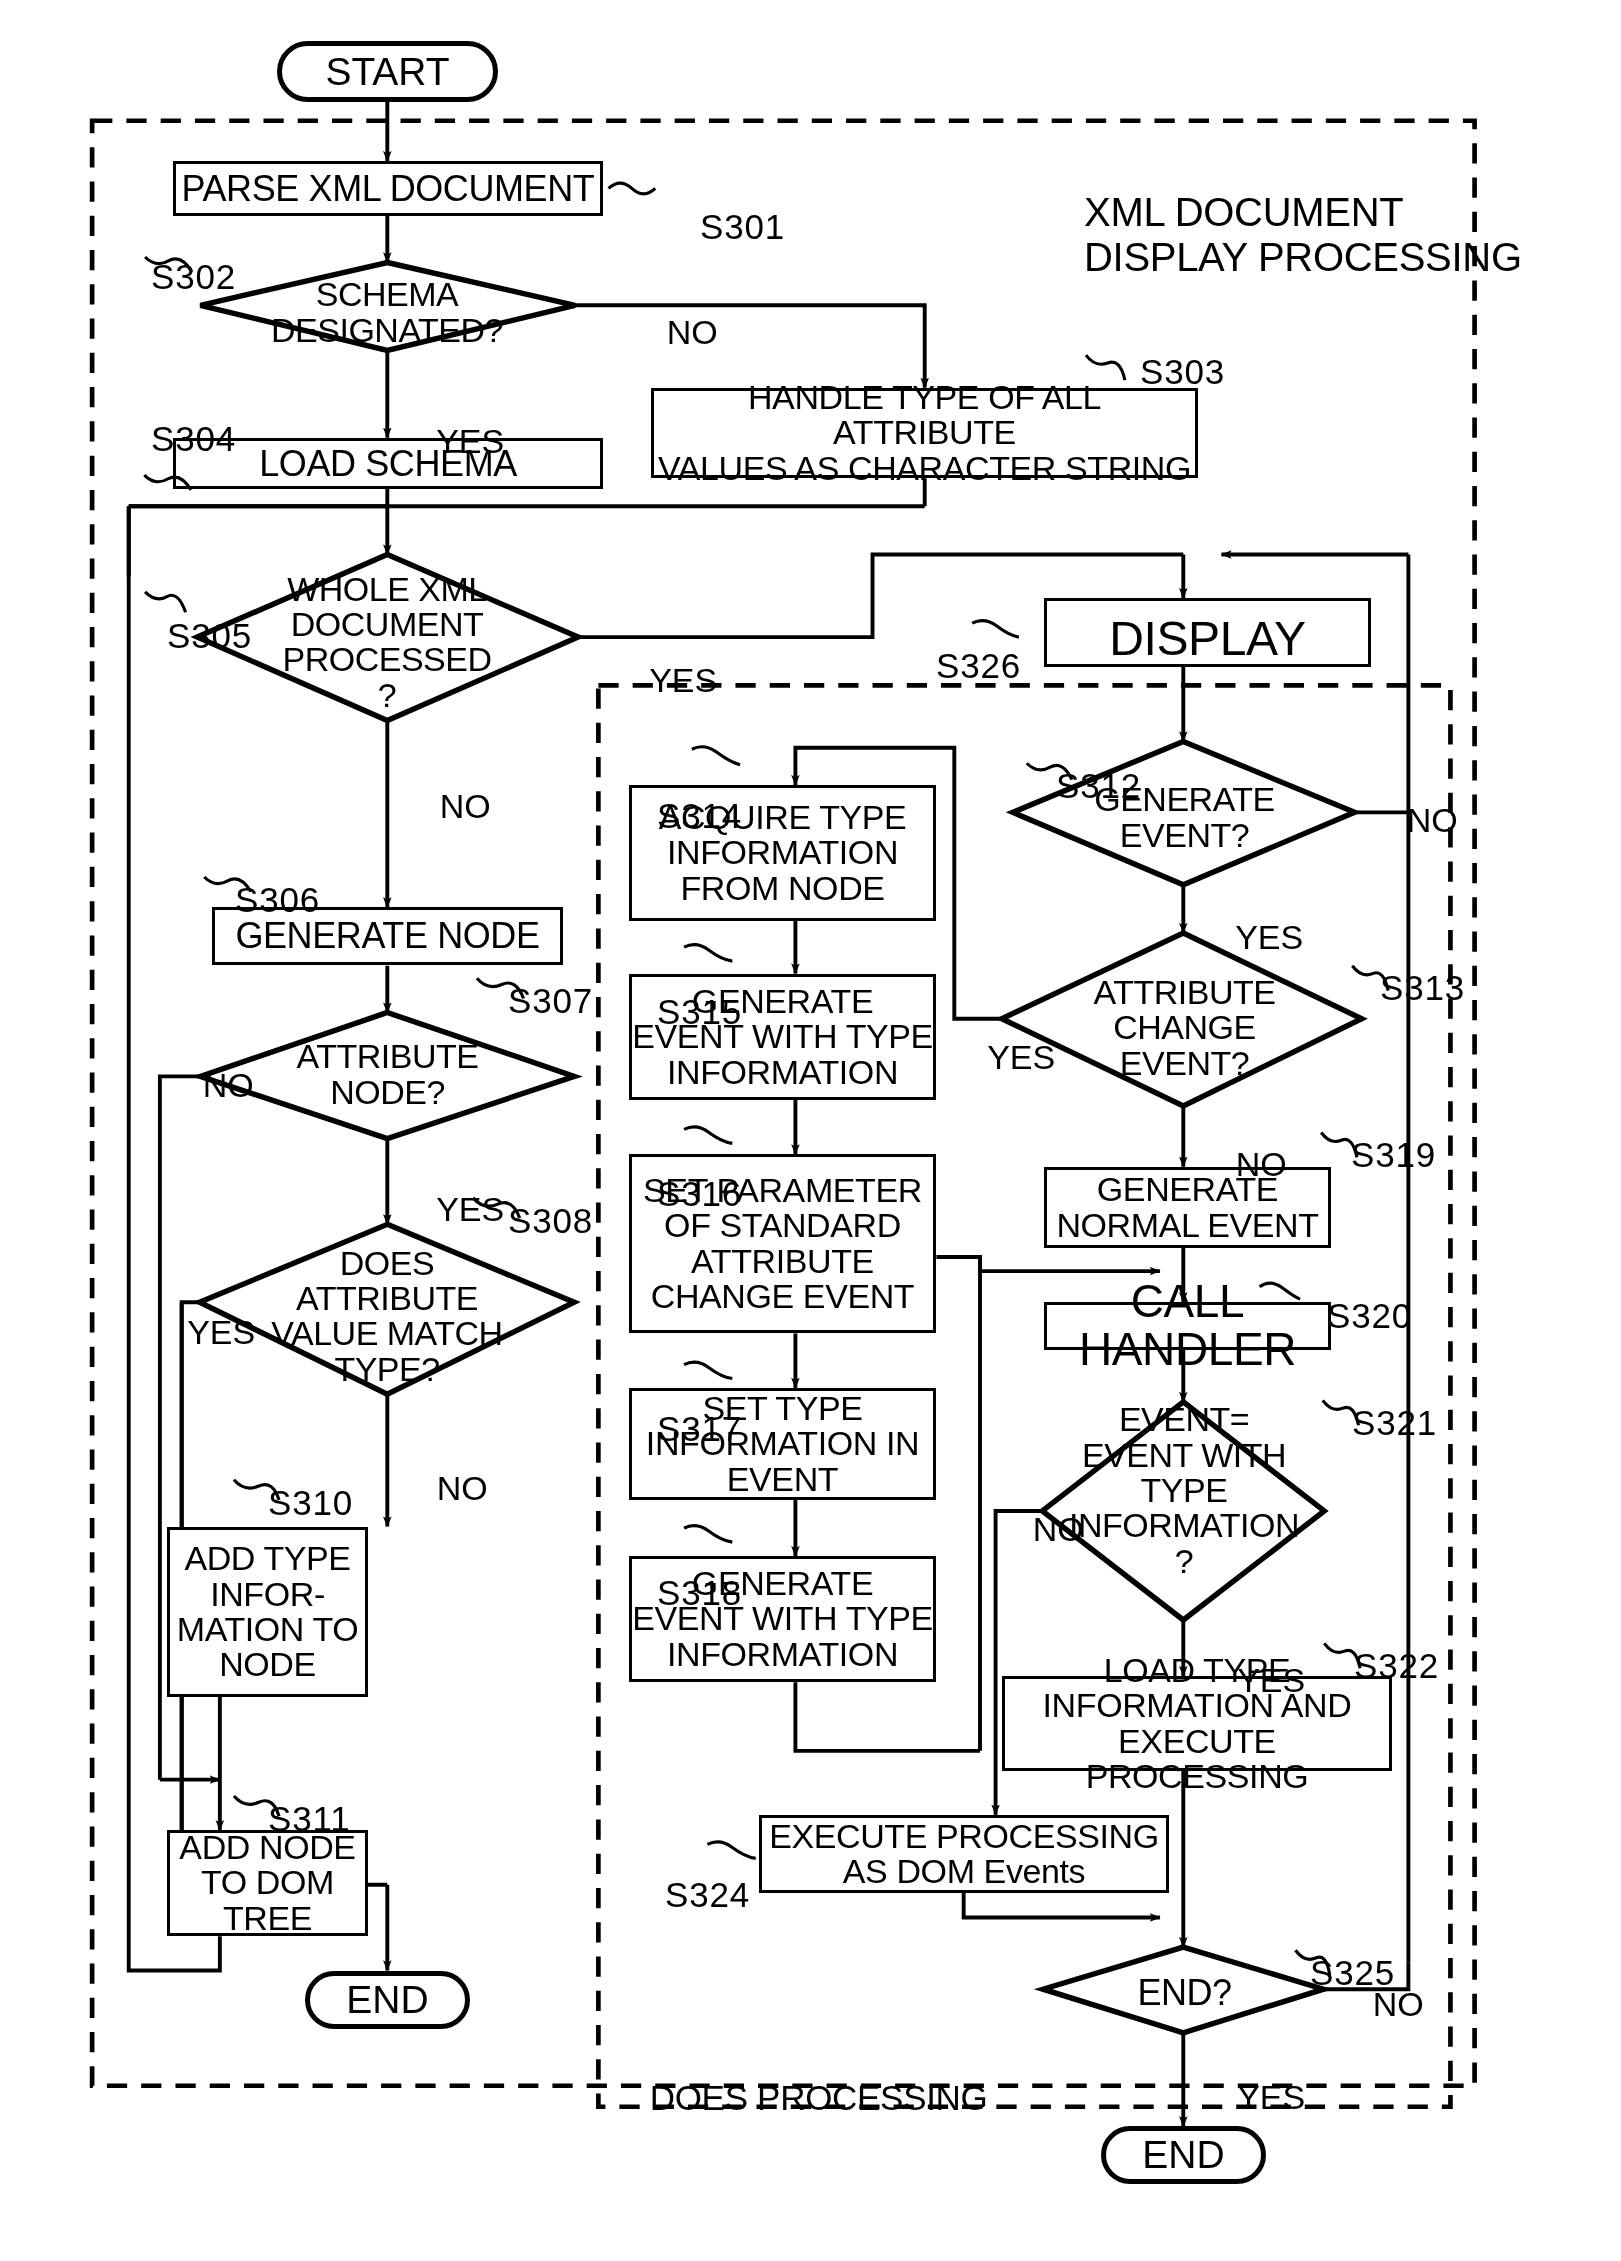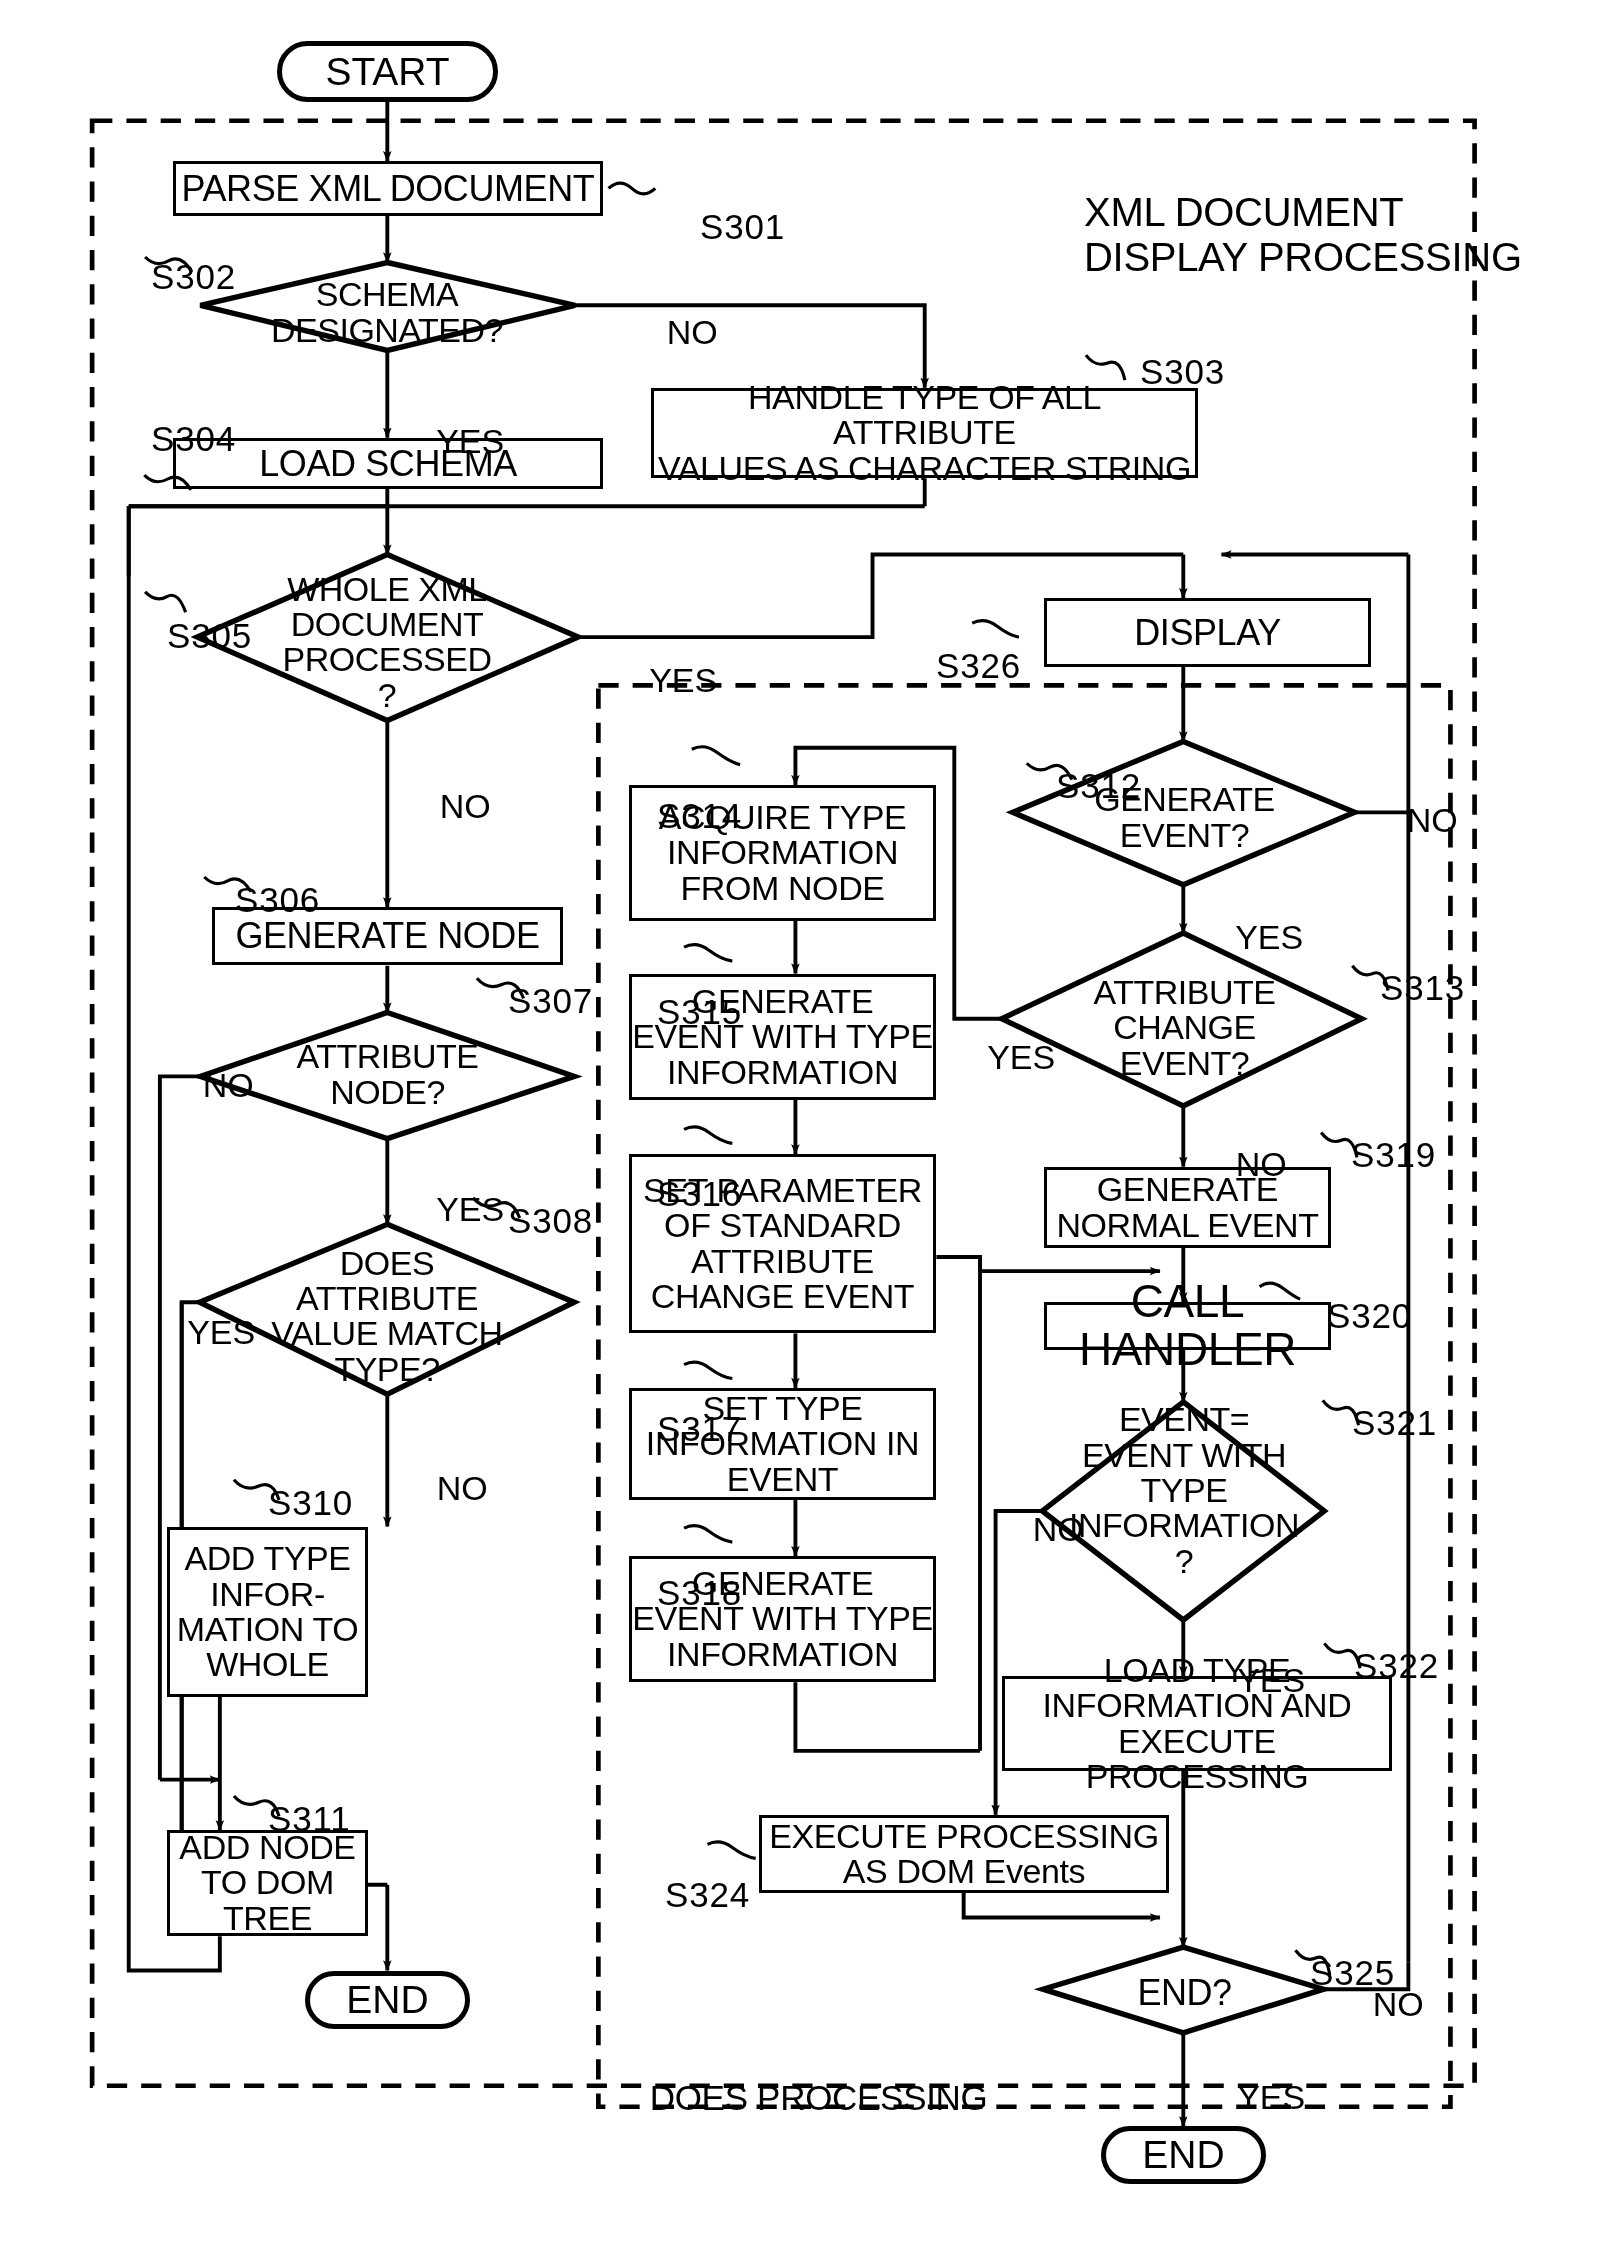--- a/index.html
+++ b/index.html
@@ -160,30 +160,30 @@
   </div>
 
   <div class="node proc" style="left:212px;top:907px;width:351px;height:58px;font-size:36px;">
     <span>GENERATE NODE</span>
   </div>
 
   <div class="node proc" style="left:167px;top:1527px;width:201px;height:170px;font-size:34px;white-space:pre-line;">
     <span>ADD TYPE
 INFOR-
 MATION TO
-WHOLE</span>
+NODE</span>
   </div>
 
   <div class="node proc" style="left:167px;top:1830px;width:201px;height:106px;font-size:34px;white-space:pre-line;">
     <span>ADD NODE
 TO DOM
 TREE</span>
   </div>
 
-  <div class="node proc" style="left:1044px;top:598px;width:327px;height:69px;font-size:36px;">
+  <div class="node proc" style="left:1044px;top:598px;width:327px;height:69px;font-size:48px;align-items:flex-end;">
     <span>DISPLAY</span>
   </div>
 
   <div class="node proc" style="left:629px;top:785px;width:307px;height:136px;font-size:34px;white-space:pre-line;">
     <span>ACQUIRE TYPE
 INFORMATION
 FROM NODE</span>
   </div>
 
   <div class="node proc" style="left:629px;top:974px;width:307px;height:126px;font-size:34px;white-space:pre-line;">

